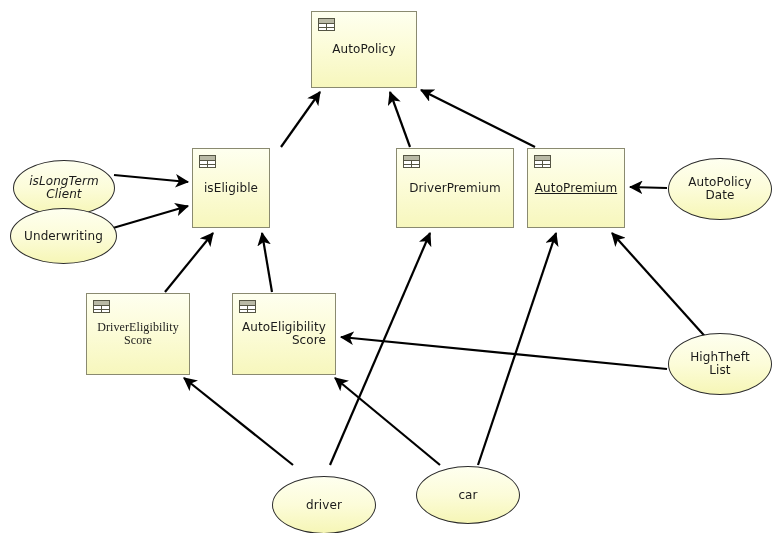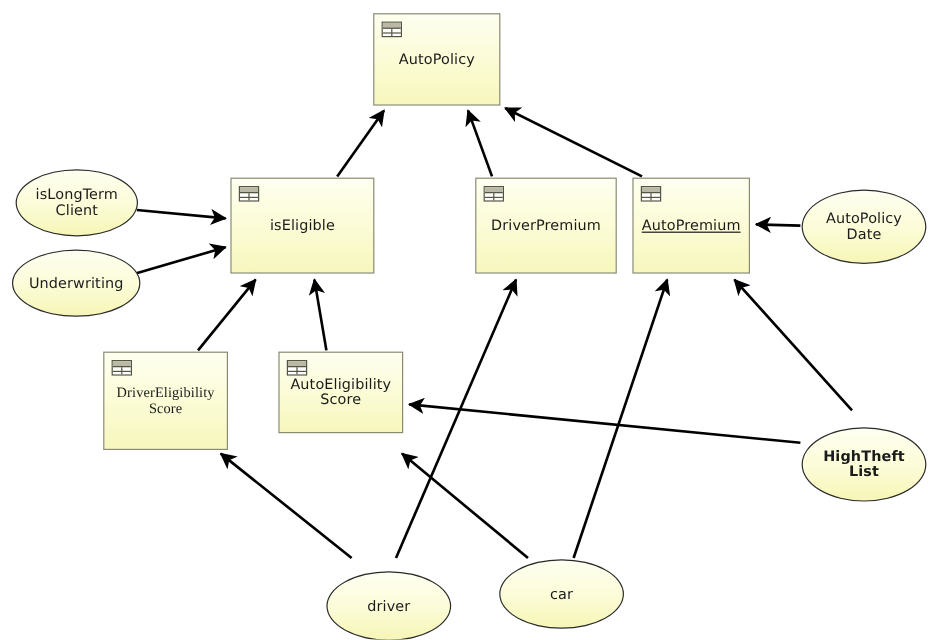--- a/index.html
+++ b/index.html
@@ -119,21 +119,21 @@
 
   <div id="nodes-group">
       <div class="node box" style="left: 311px; top: 11px; width: 106px; height: 77px;">
         <span class="table-icon">
           <span class="hdr"></span>
           <span class="hline"></span>
           <span class="vline"></span>
         </span>
         <span class="label">AutoPolicy</span>
       </div>
-      <div class="node box" style="left: 192px; top: 148px; width: 120px; height: 80px;">
+      <div class="node box" style="left: 192px; top: 148px; width: 78px; height: 80px;">
         <span class="table-icon">
           <span class="hdr"></span>
           <span class="hline"></span>
           <span class="vline"></span>
         </span>
         <span class="label">isEligible</span>
       </div>
       <div class="node box" style="left: 396px; top: 148px; width: 118px; height: 80px;">
         <span class="table-icon">
           <span class="hdr"></span>
@@ -152,41 +152,41 @@
       </div>
       <div class="node box" style="left: 86px; top: 293px; width: 104px; height: 82px; font-family: Liberation Serif, serif;">
         <span class="table-icon">
           <span class="hdr"></span>
           <span class="hline"></span>
           <span class="vline"></span>
         </span>
         <span class="label">DriverEligibility
 Score</span>
       </div>
-      <div class="node box" style="left: 232px; top: 293px; width: 104px; height: 68px;">
+      <div class="node box" style="left: 232px; top: 293px; width: 104px; height: 82px; text-align: right;">
         <span class="table-icon">
           <span class="hdr"></span>
           <span class="hline"></span>
           <span class="vline"></span>
         </span>
         <span class="label">AutoEligibility
 Score</span>
       </div>
-      <div class="node ellipse" style="left: 13px; top: 141px; width: 102px; height: 56px;">
+      <div class="node ellipse" style="left: 13px; top: 160px; width: 102px; height: 56px; font-style: italic;">
         <span class="label">isLongTerm
 Client</span>
       </div>
       <div class="node ellipse" style="left: 10px; top: 208px; width: 107px; height: 56px;">
         <span class="label">Underwriting</span>
       </div>
       <div class="node ellipse" style="left: 668px; top: 158px; width: 104px; height: 62px;">
         <span class="label">AutoPolicy
 Date</span>
       </div>
-      <div class="node ellipse" style="left: 668px; top: 356px; width: 104px; height: 62px; font-weight: bold;">
+      <div class="node ellipse" style="left: 668px; top: 333px; width: 104px; height: 62px;">
         <span class="label">HighTheft
 List</span>
       </div>
       <div class="node ellipse" style="left: 272px; top: 476px; width: 104px; height: 58px;">
         <span class="label">driver</span>
       </div>
       <div class="node ellipse" style="left: 416px; top: 466px; width: 104px; height: 58px;">
         <span class="label">car</span>
       </div>
     </div>

